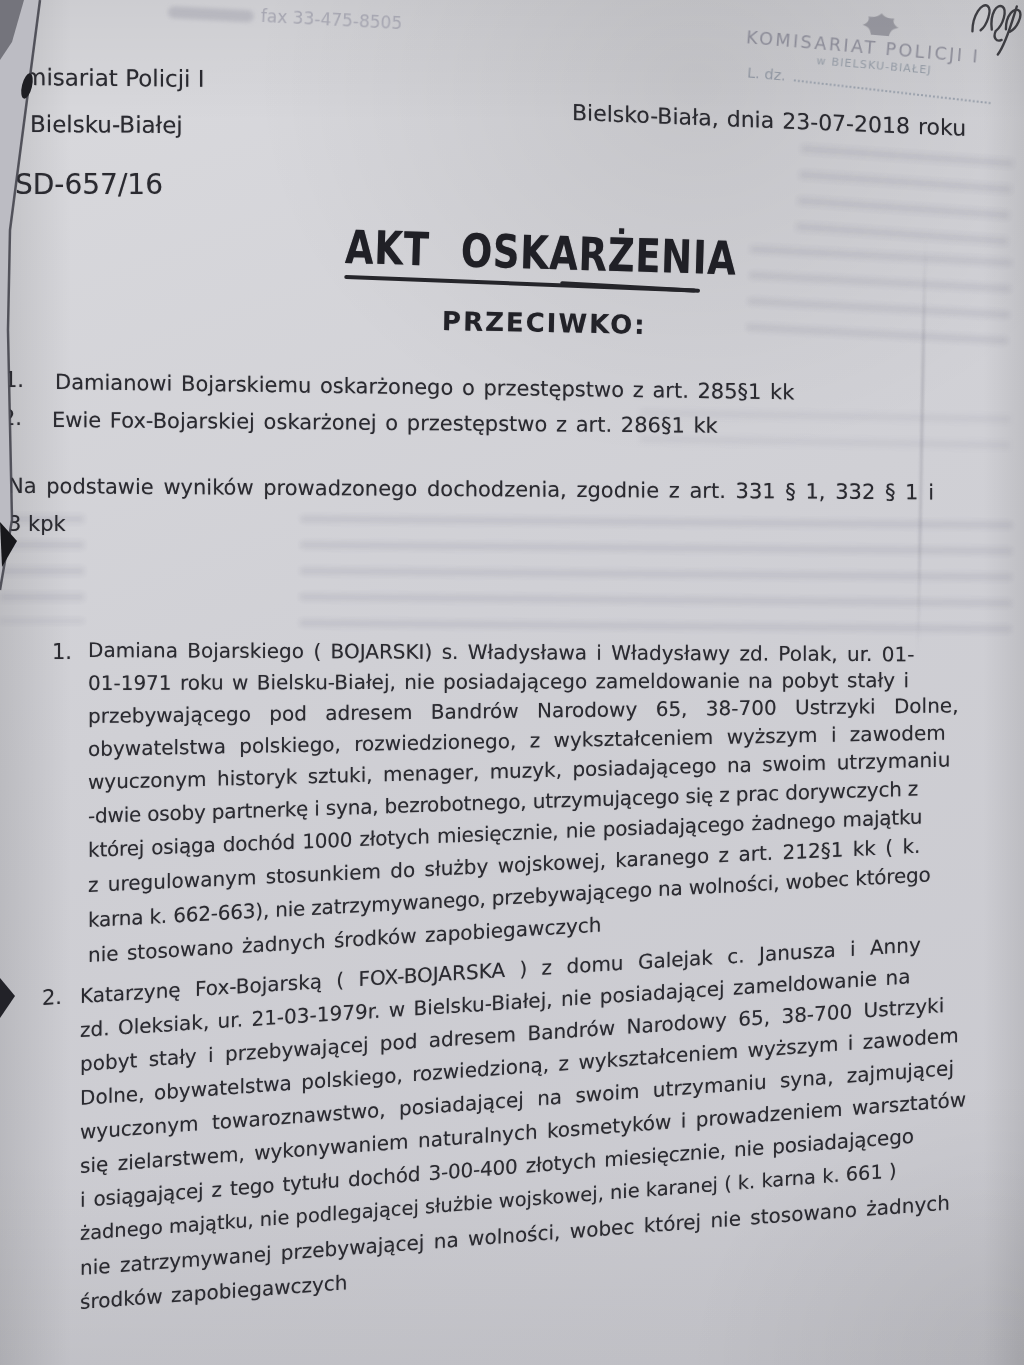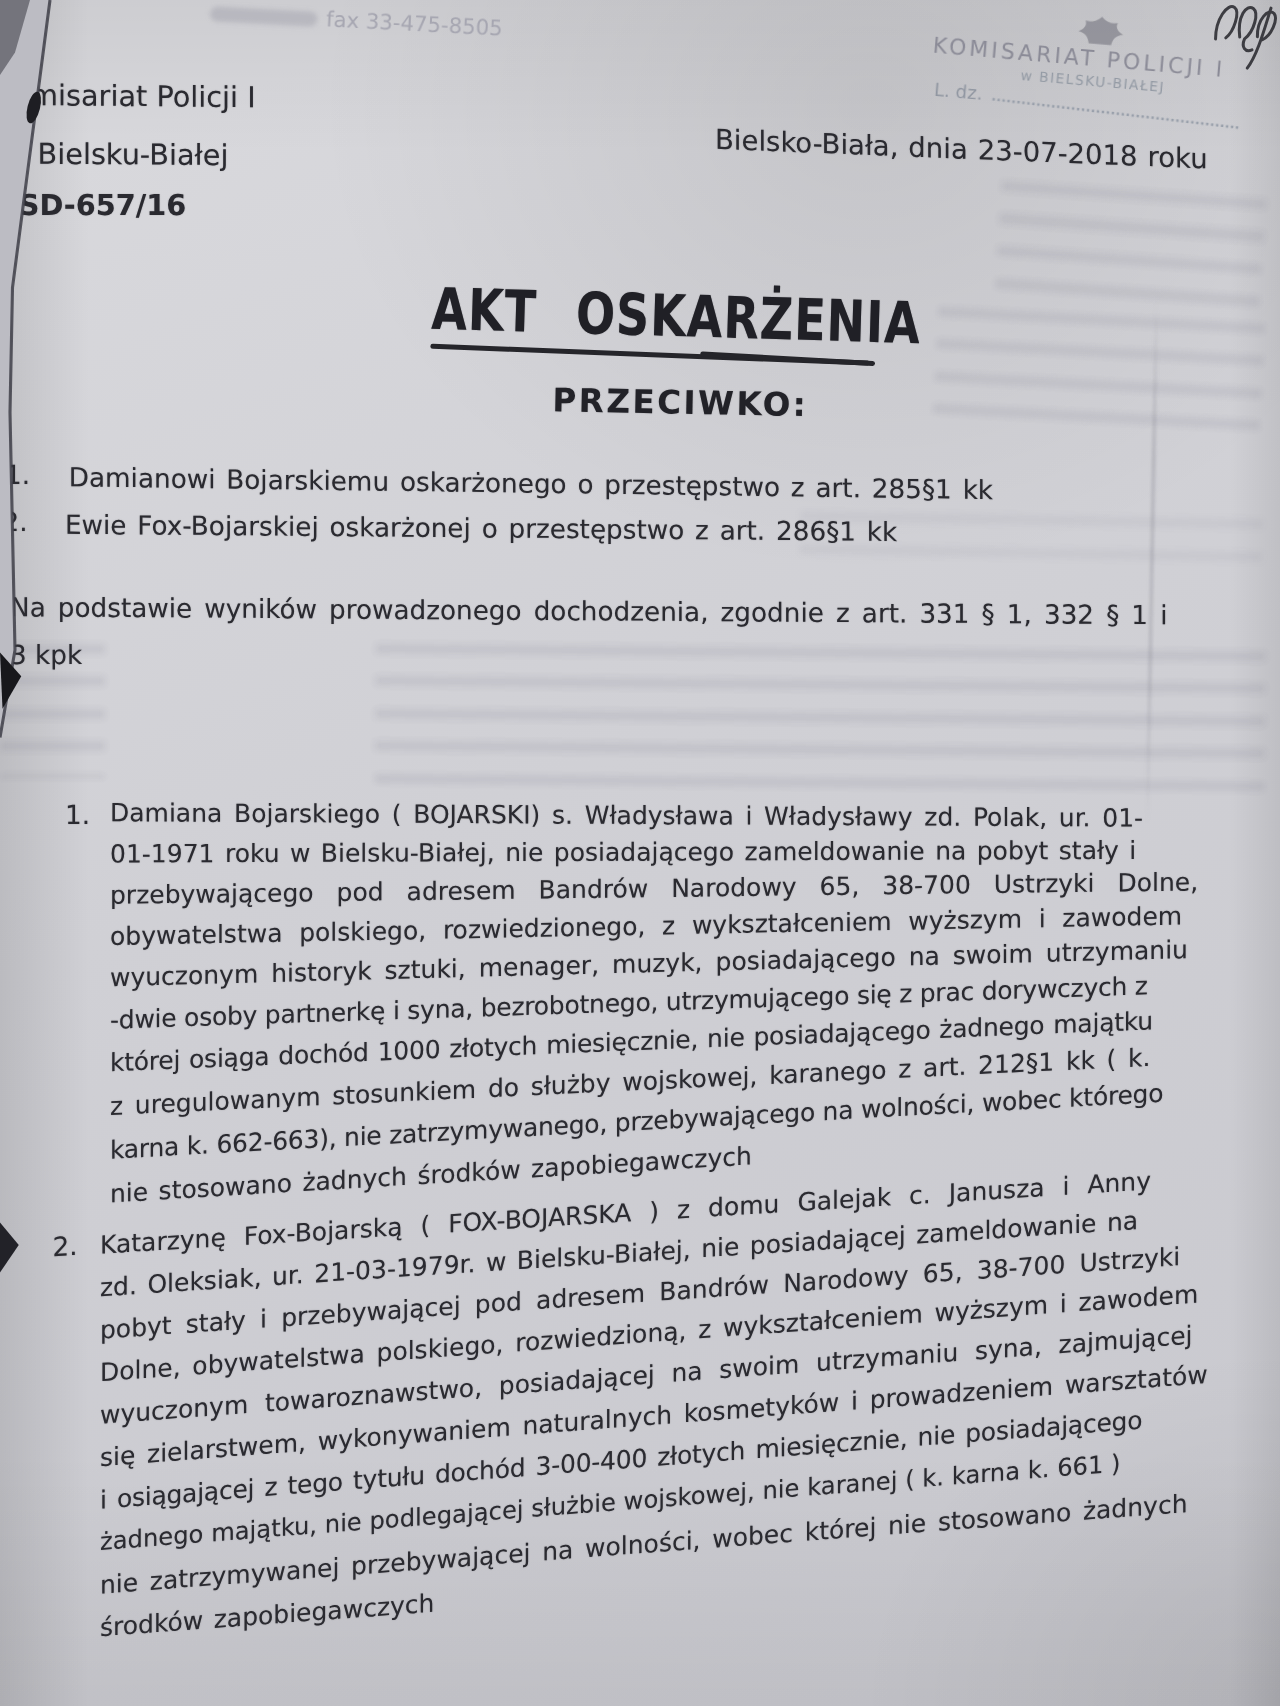--- a/index.html
+++ b/index.html
@@ -33,21 +33,21 @@
   .stamp-l1{position:absolute;left:16px;top:22px;font-size:17.5px;font-weight:500;letter-spacing:2.5px;
      color:#8b8b97;white-space:nowrap;}
   .stamp-l2{position:absolute;left:88px;top:43px;font-size:11px;letter-spacing:1.2px;color:#939aa4;white-space:nowrap;}
   .ldz{position:absolute;left:20px;top:59px;font-size:14.5px;color:#9096a1;white-space:nowrap;}
   .ldz .dots{display:inline-block;width:198px;border-bottom:2.5px dotted #99a0ab;margin-left:8px;
      transform:rotate(1.8deg);transform-origin:0 100%;height:10px;}
   .eagle{position:absolute;left:128px;top:-4px;opacity:.45;filter:blur(.5px);}
   .scribble{position:absolute;left:968px;top:-2px;transform:rotate(7deg);}
   .sender{left:24px;top:64px;font-size:23px;font-weight:500;transform:skewY(.6deg);}
   .sender2{left:30px;top:111px;font-size:23px;font-weight:500;transform:skewY(.4deg);}
-  .sender3{left:15px;top:152px;font-size:23px;font-weight:700;}
+  .sender3{left:15px;top:168px;font-size:28px;font-weight:400;}
   .dateline{left:572px;top:100px;font-size:22px;font-weight:500;word-spacing:1px;transform:skewY(2.3deg);}
   
   .title-wrap{position:absolute;left:346px;top:220px;transform:rotate(1.7deg);transform-origin:0 0;}
   .title-text{font-size:46px;font-weight:600;letter-spacing:1px;word-spacing:22px;color:#202026;
      transform:scaleX(.8);transform-origin:0 0;white-space:nowrap;text-shadow:0 0 1px rgba(32,32,38,.45);}
   .title-underline{width:352px;height:4px;background:#25252a;margin-top:1px;border-radius:2px;
      transform:rotate(.5deg);transform-origin:0 0;position:relative;}
   .title-underline::after{content:"";position:absolute;right:-4px;top:-1px;width:140px;height:4px;
      background:#25252a;transform:rotate(1deg);border-radius:2px;}
   .subtitle{left:442px;top:306px;font-size:26px;font-weight:600;letter-spacing:2px;color:#222228;transform:rotate(1.1deg);}

